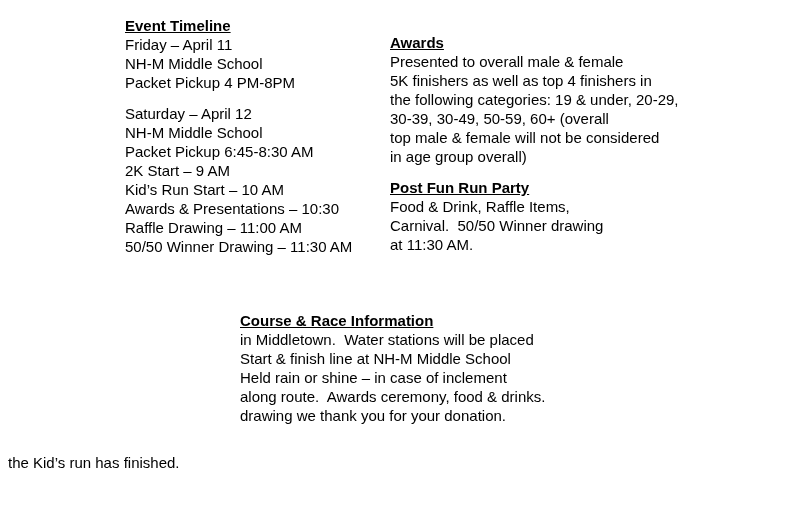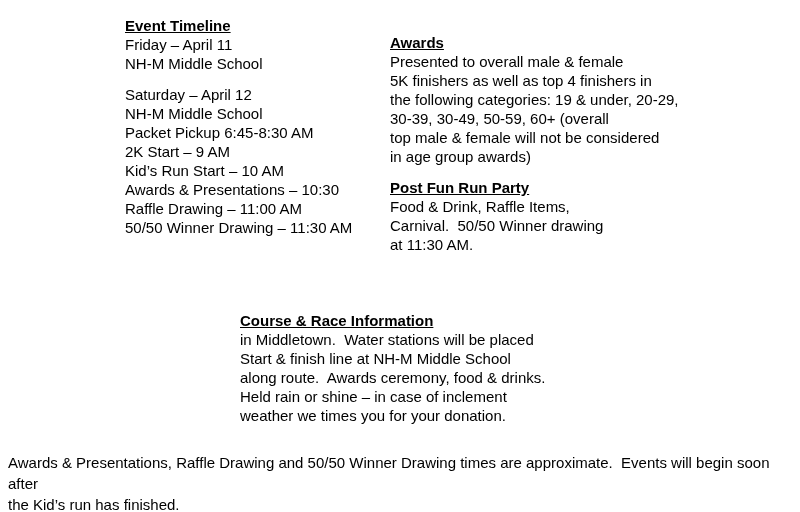--- a/index.html
+++ b/index.html
@@ -29,51 +29,51 @@
   #course-block   { left: 240px; top: 311px; }
   #footer-block   { left: 8px;  top: 452px; line-height: 21px; }
 </style>
 </head>
 <body>
 
 <section id="timeline-block" class="block">
   <div class="heading">Event Timeline</div>
   <div class="subheading">Friday – April 11</div>
   <div class="line">NH-M Middle School</div>
+  <div class="line">Packet Pickup 4 PM-8PM</div>
   <div class="gap"></div>
   <div class="subheading">Saturday – April 12</div>
   <div class="line">NH-M Middle School</div>
   <div class="line">Packet Pickup 6:45-8:30 AM</div>
   <div class="line">2K Start – 9 AM</div>
   <div class="line">Kid’s Run Start – 10 AM</div>
   <div class="line">Awards &amp; Presentations – 10:30</div>
   <div class="line">Raffle Drawing – 11:00 AM</div>
   <div class="line">50/50 Winner Drawing – 11:30 AM</div>
 </section>
 
 <section id="awards-block" class="block">
   <div class="heading">Awards</div>
   <div class="line">Presented to overall male &amp; female</div>
   <div class="line">5K finishers as well as top 4 finishers in</div>
   <div class="line">the following categories: 19 &amp; under, 20-29,</div>
   <div class="line">30-39, 30-49, 50-59, 60+ (overall</div>
   <div class="line">top male &amp; female will not be considered</div>
-  <div class="line">in age group awards)</div>
+  <div class="line">in age group overall)</div>
   <div class="gap"></div>
   <div class="heading">Post Fun Run Party</div>
   <div class="line">Food &amp; Drink, Raffle Items,</div>
   <div class="line">Carnival.  50/50 Winner drawing</div>
   <div class="line">at 11:30 AM.</div>
 </section>
 
 <section id="course-block" class="block">
   <div class="heading">Course &amp; Race Information</div>
   <div class="line">in Middletown.  Water stations will be placed</div>
   <div class="line">Start &amp; finish line at NH-M Middle School</div>
+  <div class="line">Held rain or shine – in case of inclement</div>
   <div class="line">along route.  Awards ceremony, food &amp; drinks.</div>
-  <div class="line">Held rain or shine – in case of inclement</div>
-  <div class="line">weather we times you for your donation.</div>
+  <div class="line">drawing we thank you for your donation.</div>
 </section>
 
 <section id="footer-block" class="block">
-  <div class="line">Awards &amp; Presentations, Raffle Drawing and 50/50 Winner Drawing times are approximate.  Events will begin soon after</div>
   <div class="line">the Kid’s run has finished.</div>
 </section>
 
 </body></html>

